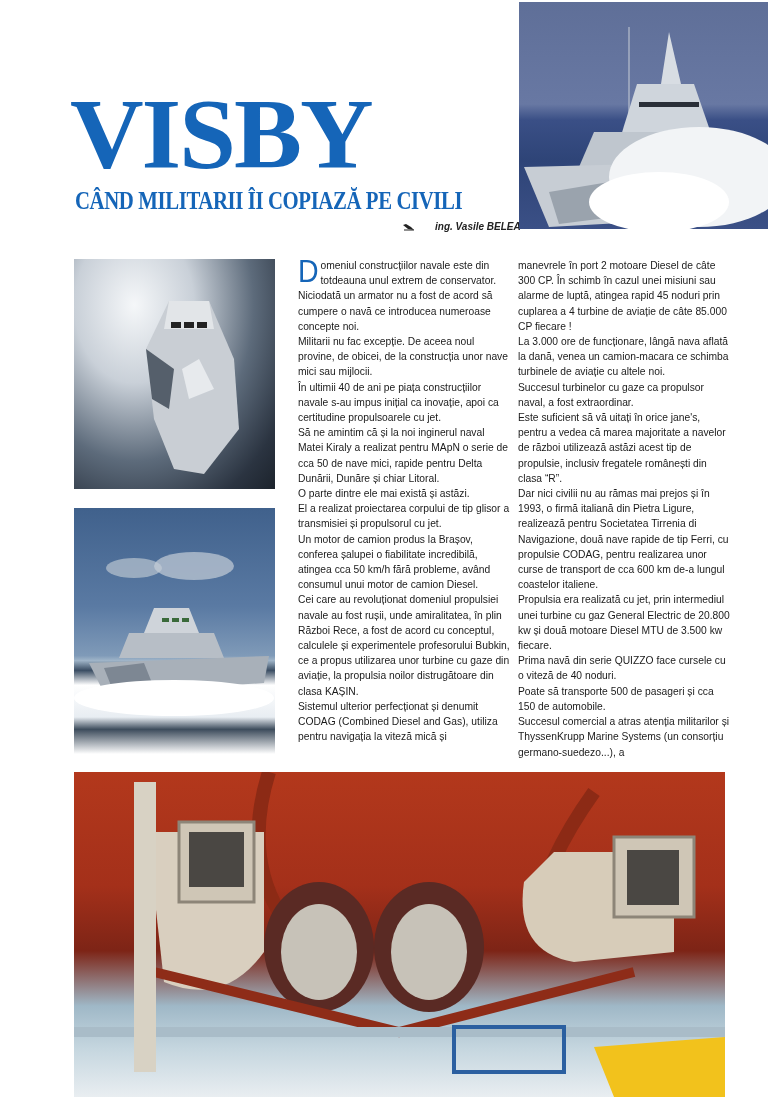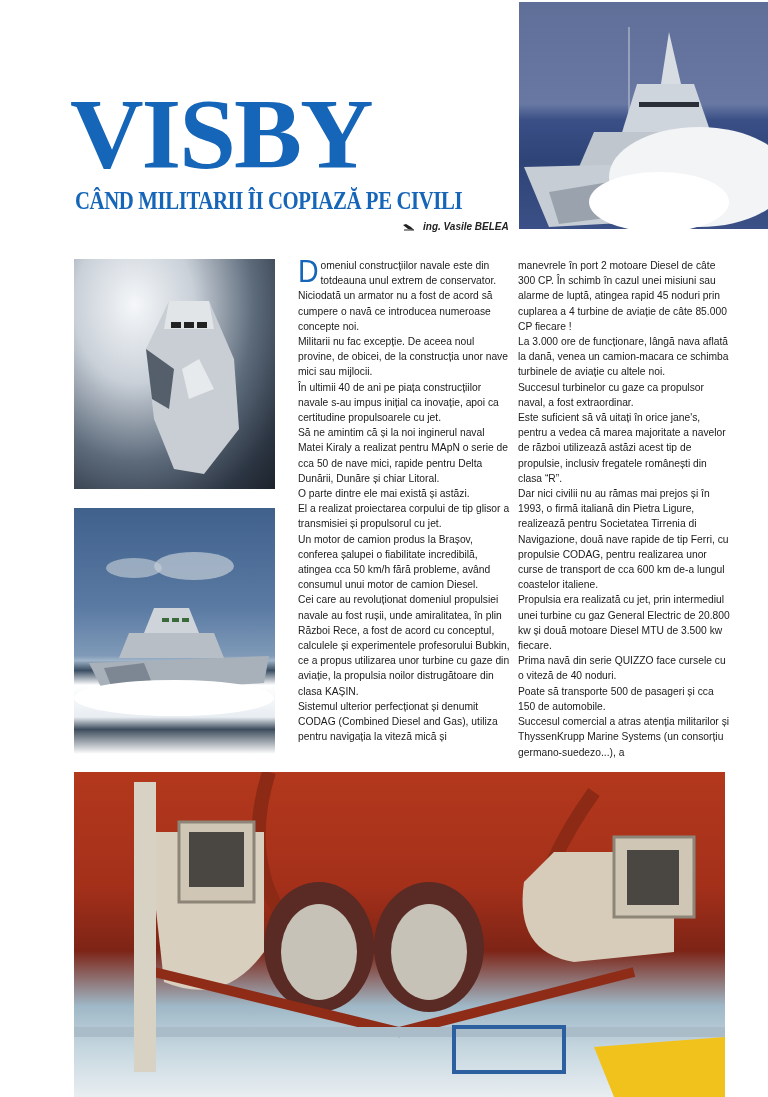--- a/index.html
+++ b/index.html
@@ -15,21 +15,21 @@
       font-size: 100px; line-height: 92px; color: #1565b8; letter-spacing: -2px;
       transform: scaleX(1.02); transform-origin: left top;
     }
     .subtitle {
       left: 75px; top: 186px; font-family: "Liberation Serif", serif; font-weight: bold;
       font-size: 26px; line-height: 30px; color: #1565b8; letter-spacing: -0.5px;
       transform: scaleX(0.80); transform-origin: left top; white-space: nowrap;
     }
     .byline {
       left: 403px; top: 221px; font-size: 10px; font-style: italic; font-weight: bold; color: #222;
-      display: flex; align-items: center; gap: 8px; white-space: nowrap;
+      display: flex; align-items: center; gap: 20px; white-space: nowrap;
     }
     .byline .pen { width: 12px; height: 8px; }
 
     
     .photo { overflow: hidden; }
     .photo-top {
       left: 519px; top: 2px; width: 249px; height: 227px;
       background: linear-gradient(180deg, #5f6f98 0%, #6878a3 45%, #3a4f86 52%, #2e4477 70%, #3b5086 100%);
     }
     .photo-left1 {

